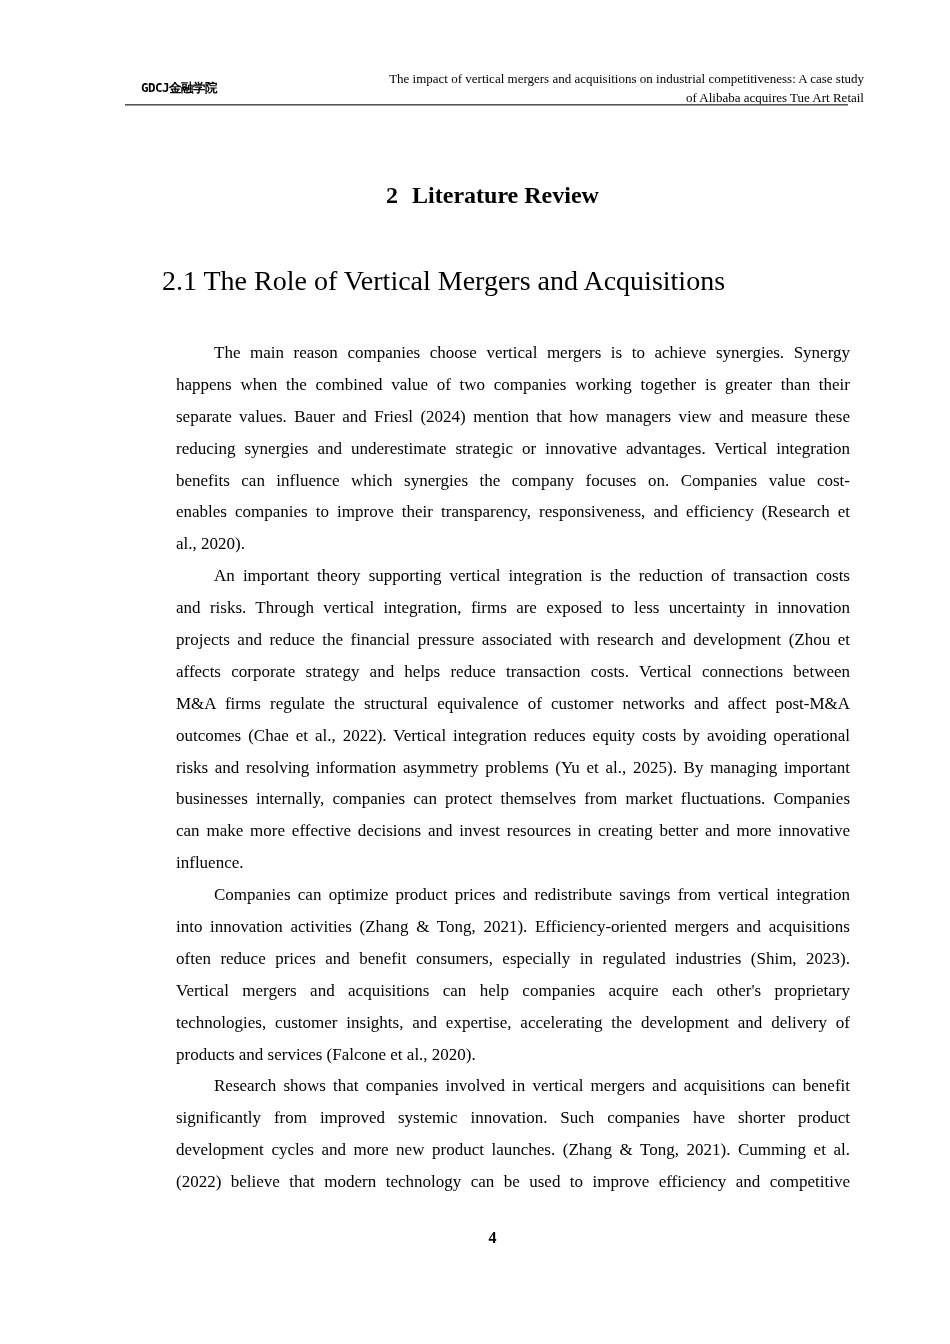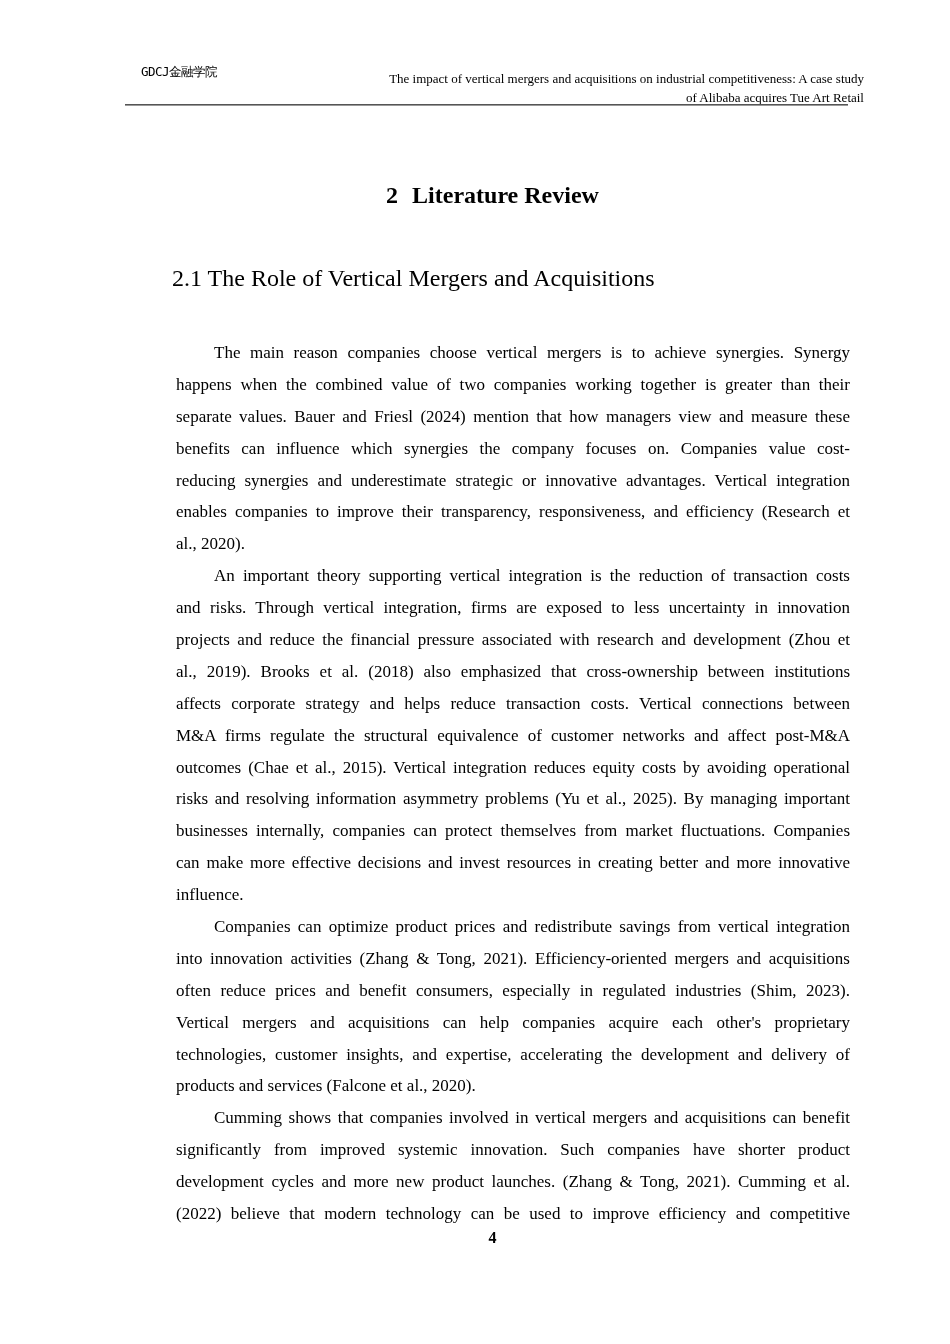--- a/index.html
+++ b/index.html
@@ -1,22 +1,22 @@
 <!DOCTYPE html>
 <html><head>
   <meta charset="utf-8">
   <style>
     html, body { margin: 0; padding: 0; background: #ffffff; }
     body { width: 950px; height: 1344px; position: relative; overflow: hidden; font-family: "Liberation Serif", serif; color: #000; }
-    .header-left { position: absolute; left: 141px; top: 64px; font-family: "DejaVu Sans Mono", "Liberation Mono", monospace; font-size: 12.5px; letter-spacing: -0.5px; }
+    .header-left { position: absolute; left: 141px; top: 80px; font-family: "DejaVu Sans Mono", "Liberation Mono", monospace; font-size: 12.5px; letter-spacing: -0.5px; font-weight: bold; }
     .header-right { position: absolute; right: 86px; top: 69px; width: 560px; text-align: right; font-size: 13px; line-height: 19px; }
     .header-rule { position: absolute; left: 125px; width: 723px; top: 104px; height: 1px; background: #555; box-shadow: 0 1px 0 #999; }
     .chapter-title { position: absolute; left: 0; width: 985px; top: 182px; text-align: center; font-weight: bold; font-size: 24px; }
     .chapter-title .num { margin-right: 14px; }
-    .section-title { position: absolute; left: 172px; top: 265px; font-size: 24px; }
+    .section-title { position: absolute; left: 162px; top: 265px; font-size: 28px; }
     .body-text { position: absolute; left: 136px; width: 714px; top: 337px; font-size: 17px; }
     .line { height: 31.9px; line-height: 31.9px; white-space: nowrap; text-align: justify; text-align-last: justify; overflow: hidden; margin-left: 40px; }
     .line.last { text-align-last: left; }
     .line.indent { padding-left: 38px; }
     .page-number { position: absolute; left: 0; width: 985px; top: 1229px; text-align: center; font-weight: bold; font-size: 16px; }
   </style>
 </head>
 <body>
 
 <div>
@@ -32,47 +32,46 @@
   <span class="num">2</span><span>Literature Review</span>
 </h1>
 
 <h2 class="section-title" style="margin:0;font-weight:normal;">2.1 The Role of Vertical Mergers and Acquisitions</h2>
 
 <div class="body-text" id="body">
     <div>
       <div class="line indent">The main reason companies choose vertical mergers is to achieve synergies. Synergy</div>
       <div class="line">happens when the combined value of two companies working together is greater than their</div>
       <div class="line">separate values. Bauer and Friesl (2024) mention that how managers view and measure these</div>
+      <div class="line">reducing synergies and underestimate strategic or innovative advantages. Vertical integration</div>
       <div class="line">benefits can influence which synergies the company focuses on. Companies value cost-</div>
-      <div class="line">reducing synergies and underestimate strategic or innovative advantages. Vertical integration</div>
       <div class="line">enables companies to improve their transparency, responsiveness, and efficiency (Research et</div>
       <div class="line last">al., 2020).</div>
     </div>
     <div>
       <div class="line indent">An important theory supporting vertical integration is the reduction of transaction costs</div>
       <div class="line">and risks. Through vertical integration, firms are exposed to less uncertainty in innovation</div>
       <div class="line">projects and reduce the financial pressure associated with research and development (Zhou et</div>
-      <div class="line">al., 2019). Brooks et al. (2018) also emphasized that cross-ownership between institutions</div>
       <div class="line">affects corporate strategy and helps reduce transaction costs. Vertical connections between</div>
       <div class="line">M&amp;A firms regulate the structural equivalence of customer networks and affect post-M&amp;A</div>
-      <div class="line">outcomes (Chae et al., 2015). Vertical integration reduces equity costs by avoiding operational</div>
+      <div class="line">outcomes (Chae et al., 2022). Vertical integration reduces equity costs by avoiding operational</div>
       <div class="line">risks and resolving information asymmetry problems (Yu et al., 2025). By managing important</div>
       <div class="line">businesses internally, companies can protect themselves from market fluctuations. Companies</div>
       <div class="line">can make more effective decisions and invest resources in creating better and more innovative</div>
       <div class="line last">influence.</div>
     </div>
     <div>
       <div class="line indent">Companies can optimize product prices and redistribute savings from vertical integration</div>
       <div class="line">into innovation activities (Zhang &amp; Tong, 2021). Efficiency-oriented mergers and acquisitions</div>
       <div class="line">often reduce prices and benefit consumers, especially in regulated industries (Shim, 2023).</div>
       <div class="line">Vertical mergers and acquisitions can help companies acquire each other's proprietary</div>
       <div class="line">technologies, customer insights, and expertise, accelerating the development and delivery of</div>
       <div class="line last">products and services (Falcone et al., 2020).</div>
     </div>
     <div>
-      <div class="line indent">Cumming shows that companies involved in vertical mergers and acquisitions can benefit</div>
+      <div class="line indent">Research shows that companies involved in vertical mergers and acquisitions can benefit</div>
       <div class="line">significantly from improved systemic innovation. Such companies have shorter product</div>
       <div class="line">development cycles and more new product launches. (Zhang &amp; Tong, 2021). Cumming et al.</div>
       <div class="line">(2022) believe that modern technology can be used to improve efficiency and competitive</div>
     </div>
   </div>
 
 <div class="page-number">4</div>
 
 </body></html>

